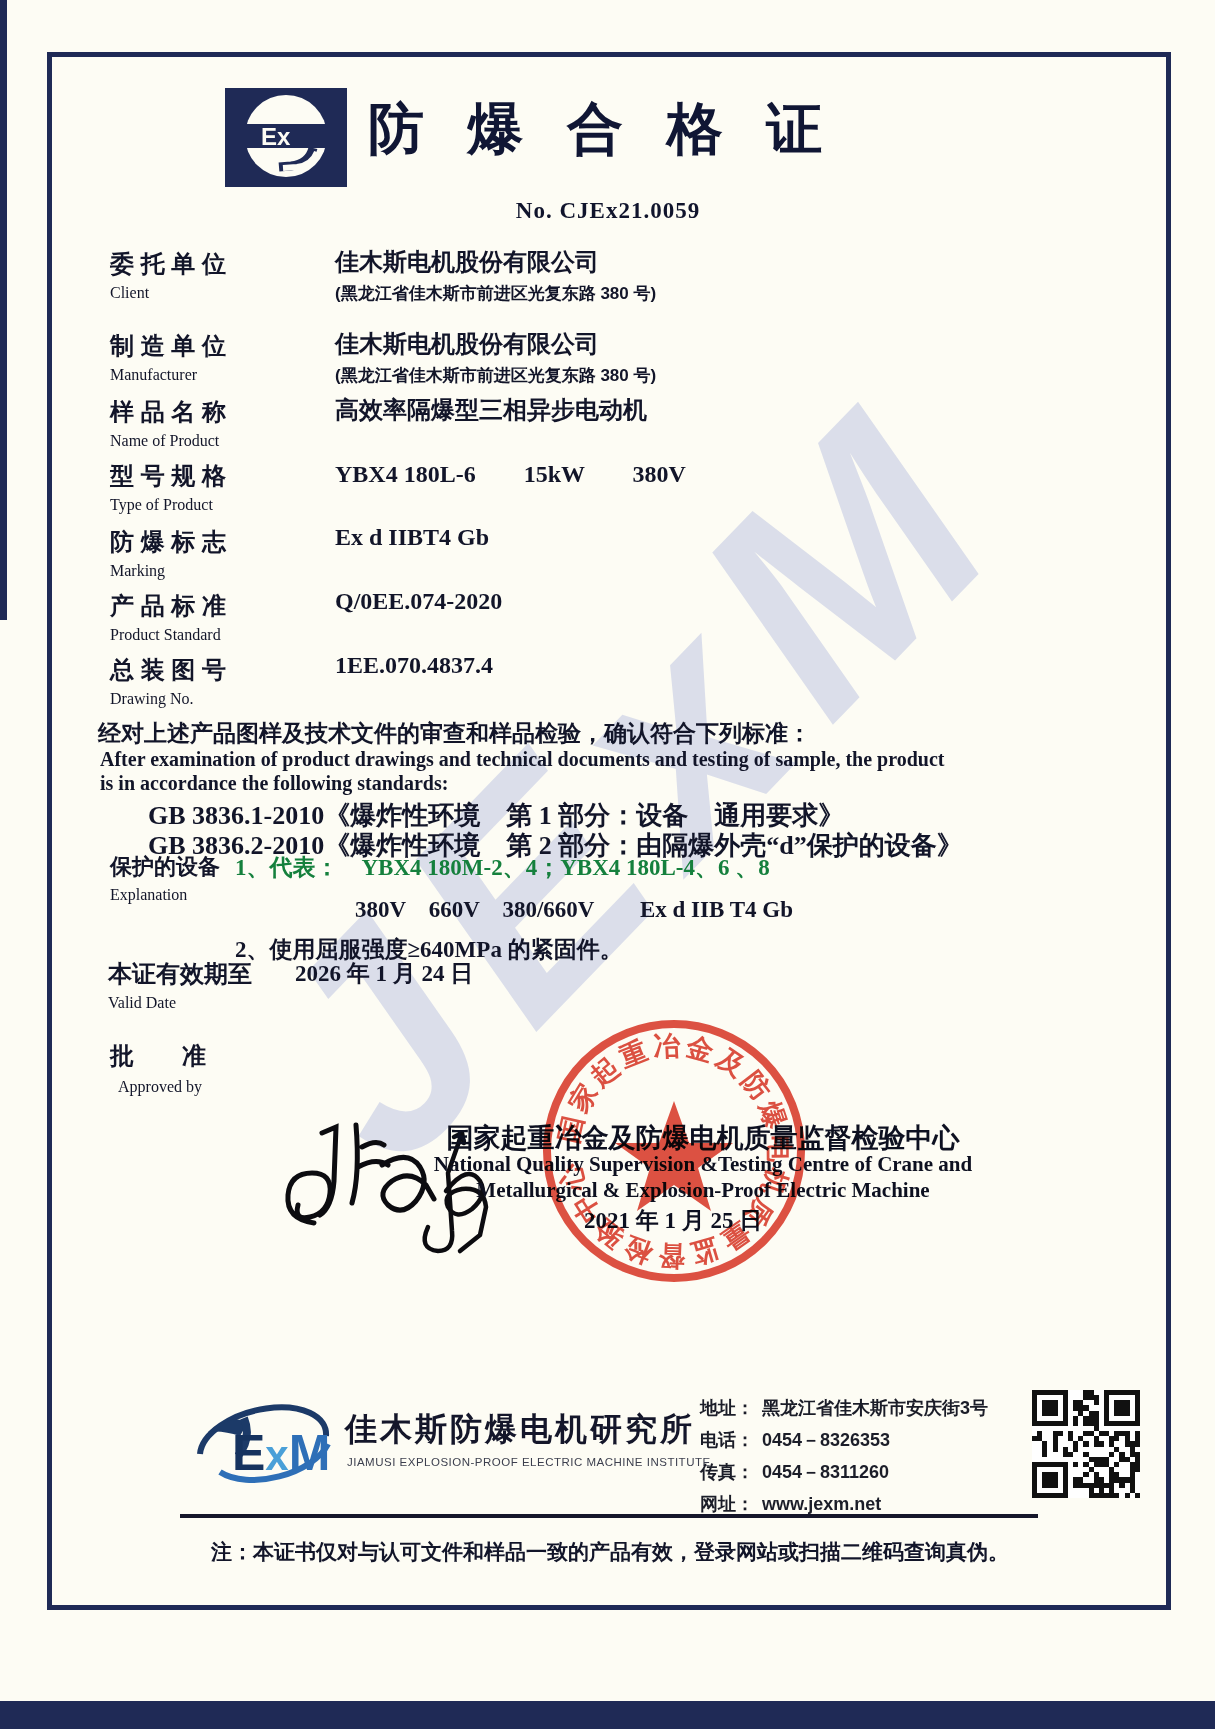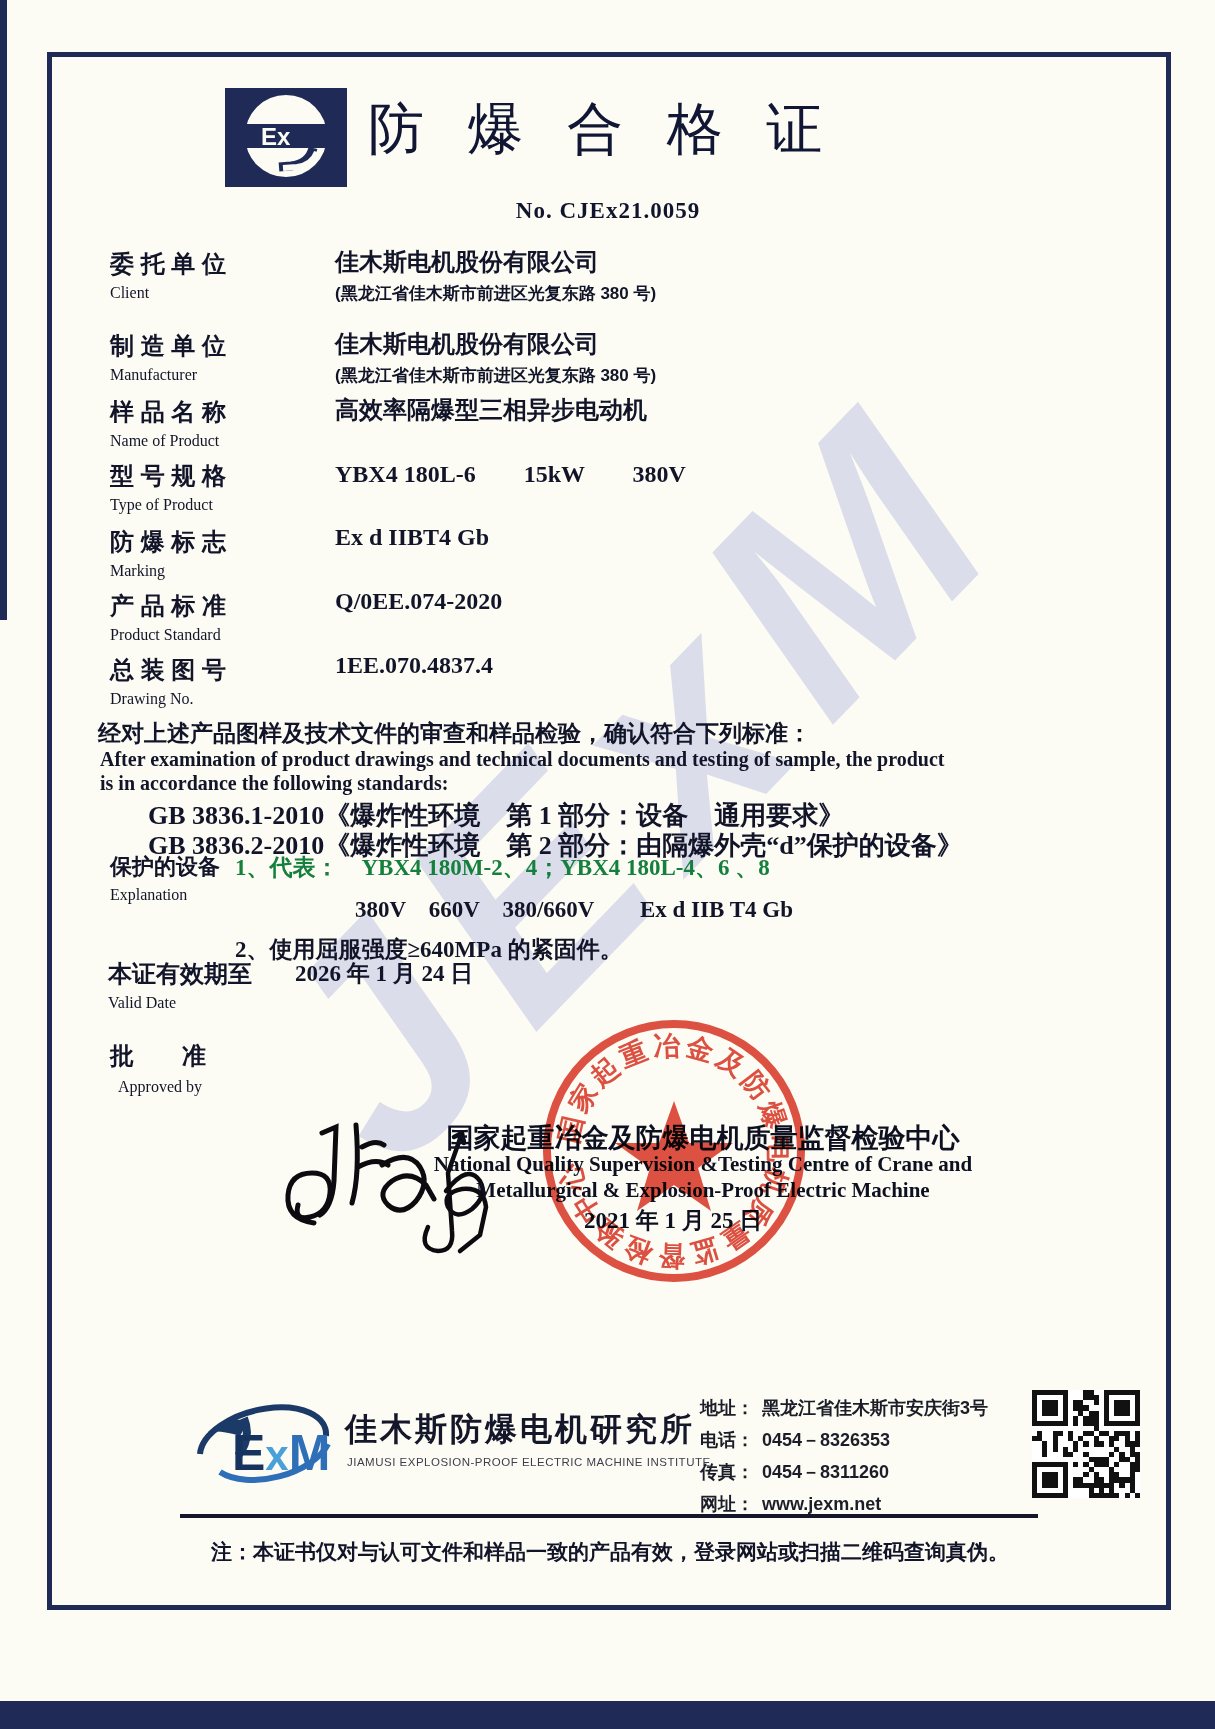--- a/index.html
+++ b/index.html
@@ -23,21 +23,21 @@
     transform:rotate(-46deg);
     font-size:300px;font-weight:bold;font-style:italic;
     color:rgba(167,178,219,0.40);
     letter-spacing:30px;
     pointer-events:none;white-space:nowrap;
   }
   
   .logo{position:absolute;left:225px;top:88px;width:122px;height:99px;}
   .cert-title{
     position:absolute;left:368px;top:92px;width:480px;
-    font-size:56px;font-weight:normal;color:#101634;
+    font-size:56px;font-weight:bold;color:#101634;
     letter-spacing:14px;white-space:nowrap;
   }
   .cert-subtitle{
     position:absolute;left:368px;top:168px;width:480px;text-align:center;
     font-family:"Liberation Serif", serif;
     font-size:24px;font-weight:bold;color:#1c2c55;letter-spacing:1px;white-space:nowrap;
   }
   .cert-number{
     position:absolute;left:368px;top:198px;width:480px;text-align:center;
     font-family:"Liberation Serif", serif;

